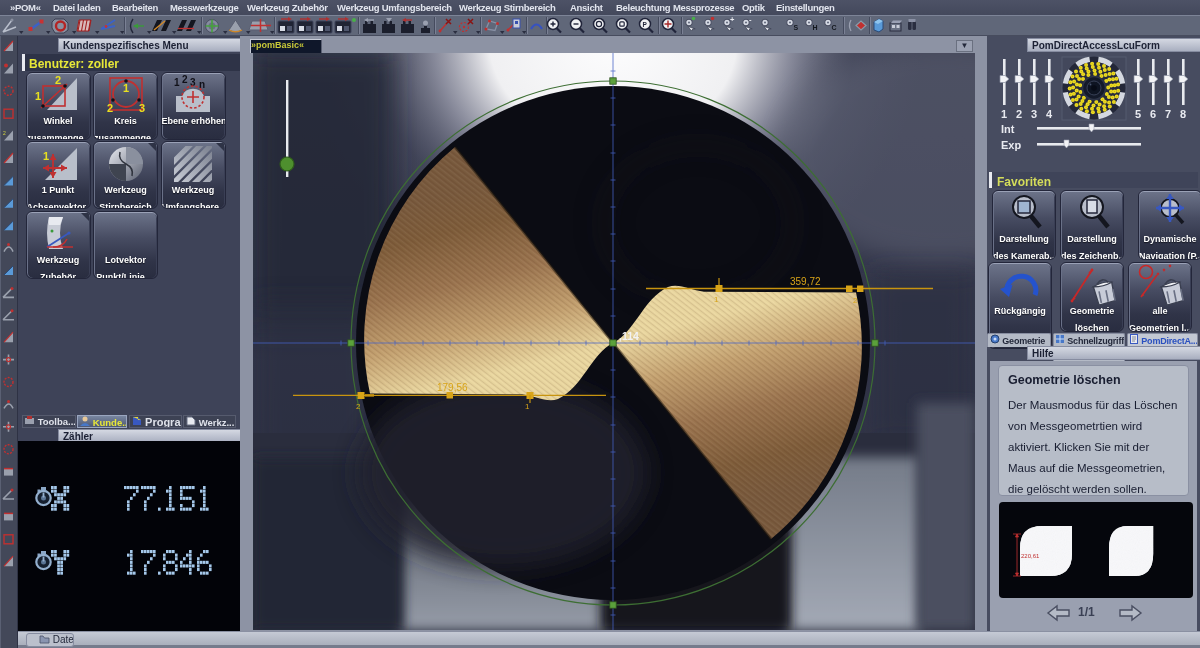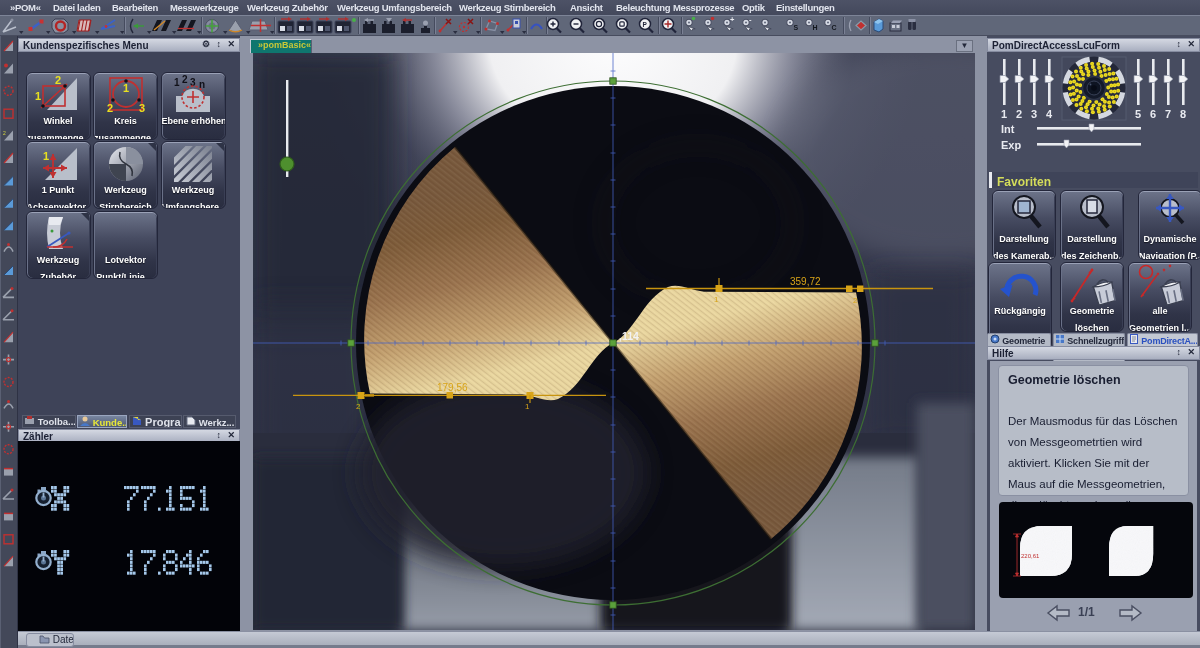--- a/index.html
+++ b/index.html
@@ -1,21 +1,21 @@
 <!DOCTYPE html>
 <html><head><meta charset="utf-8"><style>
 * { margin:0; padding:0; box-sizing:border-box; }
 body { font-family:"Liberation Sans", sans-serif; }
 #root { position:relative; width:1200px; height:648px; overflow:hidden; background:#454a5c;
   font-family:"Liberation Sans", sans-serif; }
 #menubar { position:absolute; left:0; top:0; width:1200px; height:24px;
   background:linear-gradient(180deg,#4d5266,#3e4356); }
 #menubar span { position:absolute; top:1.5px; color:#e2e5ee; font-size:9.5px; font-weight:bold; letter-spacing:-0.3px; }
 .titlebar { position:absolute; height:14px; background:linear-gradient(180deg,#d4d8e2,#a9afc0);
-  border:1px solid #868ca0; color:#1c2134; font-size:10px; font-weight:bold; padding:1px 0 0 4px; }
+  border:1px solid #868ca0; color:#1c2134; font-size:10px; font-weight:bold; padding:1px 0 0 4px;margin-left:40px; }
 .titlebar .tbtns { position:absolute; right:2px; top:0px; font-size:9px; font-weight:bold; color:#23283a; letter-spacing:2px;}
 .btn { position:absolute; border-radius:6px;
   background:linear-gradient(180deg,#6d748a 0%,#474c62 40%,#303448 75%,#292d40 100%);
   border:1px solid #23263a; box-shadow:inset 0 1px 0 #9aa1b6, inset 1px 0 0 #6a7188, inset -1px 0 0 #3a3f55;
   color:#fff; text-align:center; overflow:hidden; }
 .bicon { height:40px; display:flex; align-items:center; justify-content:center; padding-top:3px; }
 .blbl { font-weight:bold; line-height:17px; text-shadow:0 1px 1px #14161f; white-space:nowrap; }
 .corner { position:absolute; right:1px; top:1px; width:0; height:0;
   border-left:8px solid transparent; border-top:8px solid #2e3346; }
 </style></head><body>
@@ -251,20 +251,22 @@
       <rect x="4" y="477.4" width="9" height="7" fill="#9aa0ad"></rect>
       <path d="M4 477.4 h9" stroke="#c03030" stroke-width="1.5"></path>
       <rect x="4" y="498.79999999999995" width="9" height="9" fill="none" stroke="#c03030" stroke-width="1.4"></rect>
       <path d="M4 530.1999999999999 L13 520.1999999999999 L13 530.1999999999999 Z" fill="#9aa0ad"></path>
       <path d="M4 530.1999999999999 L13 520.1999999999999" stroke="#c03030" stroke-width="1.2"></path>
     </svg>
 
   <div style="position:absolute;left:18px;top:36px;width:222px;height:595px;background:#3e4358">
     <div class="titlebar" style="left:0;top:2px;width:222px">Kundenspezifisches Menu
       <span class="tbtns">⚙ ↕ ✕</span></div>
+    <div style="position:absolute;left:4px;top:18px;width:218px;height:17px;background:#2e3347;border-left:3px solid #e8eaf0">
+      <span style="color:#e8e838;font-size:12px;font-weight:bold;padding-left:4px">Benutzer: zoller</span></div>
     <div class="btn" style="left:7.5px;top:35.5px;width:65px;height:68px">
         <div class="bicon">
           <svg width="46" height="40">
             <path d="M12 36 L42 4 L42 36 Z" fill="#b9bfca"></path>
             <rect x="8" y="12" width="22" height="20" fill="none" stroke="#c03030" stroke-width="1.6"></rect>
             <path d="M6 34 L32 10" stroke="#c03030" stroke-width="1.6"></path>
             <path d="M32 10 l-7 1 l4 5 z" fill="#c03030"></path>
             <circle cx="8" cy="32" r="1.8" fill="#101018"></circle>
             <circle cx="30" cy="12" r="1.8" fill="#101018"></circle>
             <text x="0" y="26" font-size="11" font-weight="bold" fill="#e8e020">1</text>
@@ -586,21 +588,21 @@
           <rect x="42.3" y="123.4" width="2.7" height="3.1" fill="#a5c8ea"></rect>
           <rect x="39.2" y="127.0" width="2.7" height="3.1" fill="#a5c8ea"></rect>
           <rect x="42.3" y="127.0" width="2.7" height="3.1" fill="#a5c8ea"></rect>
           <rect x="39.2" y="130.6" width="2.7" height="3.1" fill="#a5c8ea"></rect>
           <rect x="42.3" y="130.6" width="2.7" height="3.1" fill="#a5c8ea"></rect>
         </svg>
       </div>
   </div>
 
   <div style="position:absolute;left:240px;top:36px;width:747px;height:595px;background:#8d93a4"></div>
-  <div style="position:absolute;left:250px;top:39px;width:62px;height:14px;background:#0f766e;border:1px solid #c8ccd8;border-right-color:#5a5f72;border-bottom:none;font-size:9px;font-weight:bold;color:#c8c838;text-align:right">»pomBasic«</div>
+  <div style="position:absolute;left:250px;top:39px;width:72px;height:14px;background:#0f172a;border:1px solid #c8ccd8;border-right-color:#5a5f72;border-bottom:none;font-size:9px;font-weight:bold;color:#c8c838;text-align:left">»pomBasic«</div>
   <div style="position:absolute;left:956px;top:40px;width:17px;height:12px;background:#9ba1b2;border:1px solid #6a7080;color:#23283a;font-size:8px;text-align:center;line-height:10px">▼</div>
   <svg width="722" height="577" style="position:absolute;left:253px;top:53px">
       <defs>
         <radialGradient id="glow" cx="0.5" cy="0" r="0.55" gradientTransform="matrix(1.18 0 0 1 -0.09 -0.04)">
           <stop offset="0" stop-color="#fdfdfe"></stop>
           <stop offset="0.28" stop-color="#f0f0f2"></stop>
           <stop offset="0.5" stop-color="#85879a"></stop>
           <stop offset="0.68" stop-color="#4a4d62"></stop>
           <stop offset="0.85" stop-color="#343748"></stop>
           <stop offset="1" stop-color="#2a2d3e"></stop>
@@ -1037,21 +1039,21 @@
             <path d="M4 1 v8 M0 5 h8" stroke="#c8dcf8"></path>
           </svg> Schnellzugriff</div>
       <div style="position:absolute;left:140px;top:0;width:71px;height:14px;background:#c3c8d3;border:1px solid #878da0;border-bottom:none;border-radius:2px 2px 0 0;font-size:9px;font-weight:bold;letter-spacing:-0.2px;color:#2a50c0;padding-left:2px;overflow:hidden;white-space:nowrap"><svg width="9" height="10">
             <rect x="0.5" y="0.5" width="7" height="9" fill="#e8eaf0" stroke="#3858c0"></rect>
             <path d="M2 3 h4 M2 5 h4 M2 7 h3" stroke="#6a7184" stroke-width="0.8"></path>
           </svg> PomDirectA...</div>
     </div>
     <div class="titlebar" style="left:0;top:310px;width:213px">Hilfe<span class="tbtns">↕ ✕</span></div>
     <div style="position:absolute;left:3px;top:325px;width:207px;height:270px;background:#9aa0b0">
       <div style="position:absolute;left:8px;top:4px;width:191px;height:131px;background:#b7bdc8;border:1px solid #8a90a2;border-radius:4px;padding:7px 9px;color:#181d30">
-        <div style="font-size:12.5px;font-weight:bold;margin-bottom:24px">Geometrie löschen</div>
+        <div style="font-size:12.5px;font-weight:bold;margin-bottom:8px">Geometrie löschen</div>
         <div style="font-size:11.5px;line-height:21px">Der Mausmodus für das Löschen von Messgeometrtien wird aktiviert. Klicken Sie mit der Maus auf die Messgeometrien, die gelöscht werden sollen.</div>
       </div>
       <div style="position:absolute;left:9px;top:141px;width:194px;height:96px;background:#05060c;border-radius:4px;overflow:hidden">
           <svg width="194" height="96" style="position:absolute;left:0;top:0">
             <defs>
               <filter id="hb">
                 <feTurbulence type="fractalNoise" baseFrequency="0.9" numOctaves="2" result="n"></feTurbulence>
                 <feColorMatrix in="n" type="matrix" values="0 0 0 0 0.93 0 0 0 0 0.93 0 0 0 0 0.95 0 0 0 0.35 0.75"></feColorMatrix>
                 <feComposite operator="in" in2="SourceGraphic"></feComposite>
                 <feMerge>

